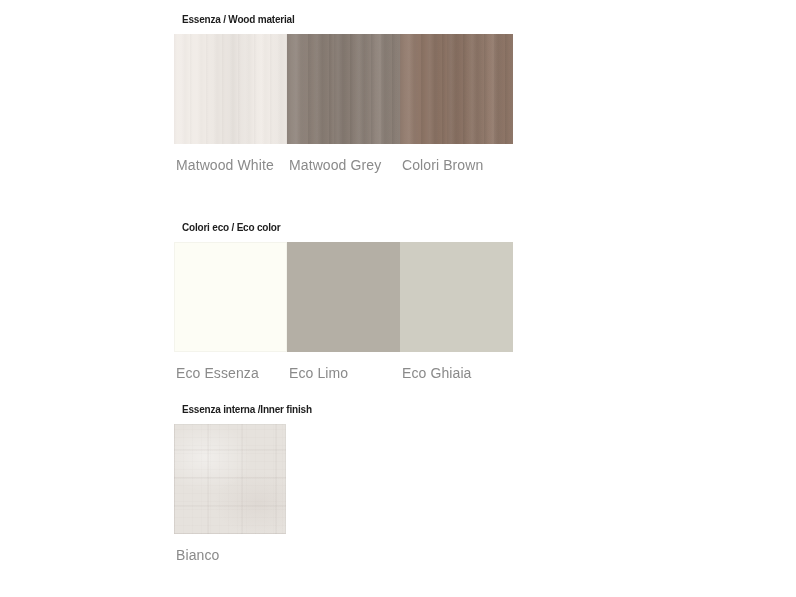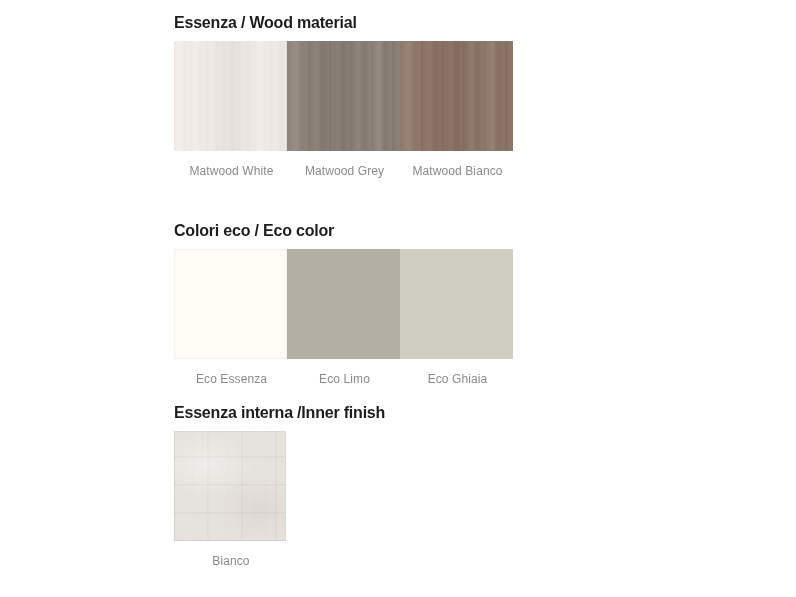--- a/index.html
+++ b/index.html
@@ -19,52 +19,51 @@
     width: 796px;
     height: 597px;
   }
 
   .section {
     position: absolute;
     left: 174px;
   }
 
   .section-title {
-    font-size: 16px;
+    font-size: 10px;
     font-weight: bold;
     color: #1d1d1d;
     letter-spacing: -0.2px;
-    margin: 0 0 9px 0;
+    margin: 0 0 9px 8px;
     white-space: pre;
   }
 
   .swatch-row {
     display: flex;
     flex-direction: row;
   }
 
   .swatch-cell {
     display: flex;
     flex-direction: column;
   }
 
   .swatch {
     height: 110px;
     position: relative;
     overflow: hidden;
   }
 
   .swatch-label {
-    font-size: 12px;
+    font-size: 14px;
     color: #8a8a8a;
     letter-spacing: 0.1px;
     margin-top: 13px;
     margin-left: 2px;
     white-space: nowrap;
-    text-align: center;
   }
 
   
   .grain {
     position: absolute;
     inset: 0;
   }
   .grain-soft {
     background-image:
       repeating-linear-gradient(90deg,
@@ -173,21 +172,21 @@
           <div class="sheen"></div>
         </div>
         <div class="swatch-label">Matwood Grey</div>
       </div>
 
       <div class="swatch-cell">
         <div class="swatch" style="width:113px;background:#8f7667;">
           <div class="grain grain-med"></div>
           <div class="sheen"></div>
         </div>
-        <div class="swatch-label">Matwood Bianco</div>
+        <div class="swatch-label">Colori Brown</div>
       </div>
 
 
     </div>
   </div>
 
   <div class="section" style="top:222px;">
     <div class="section-title">Colori eco / Eco color</div>
     <div class="swatch-row">
 

